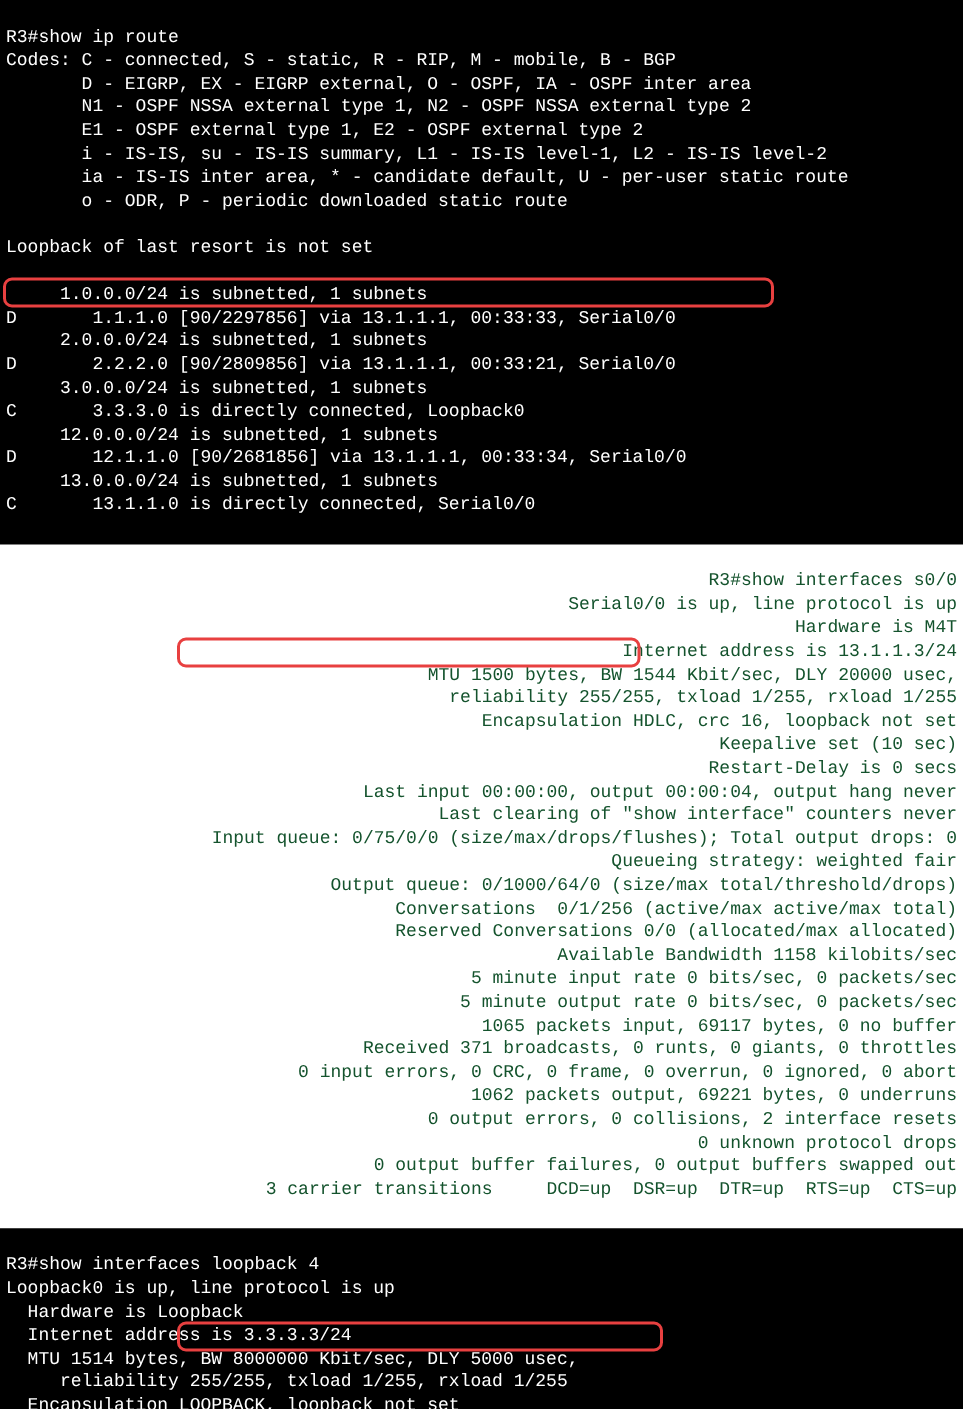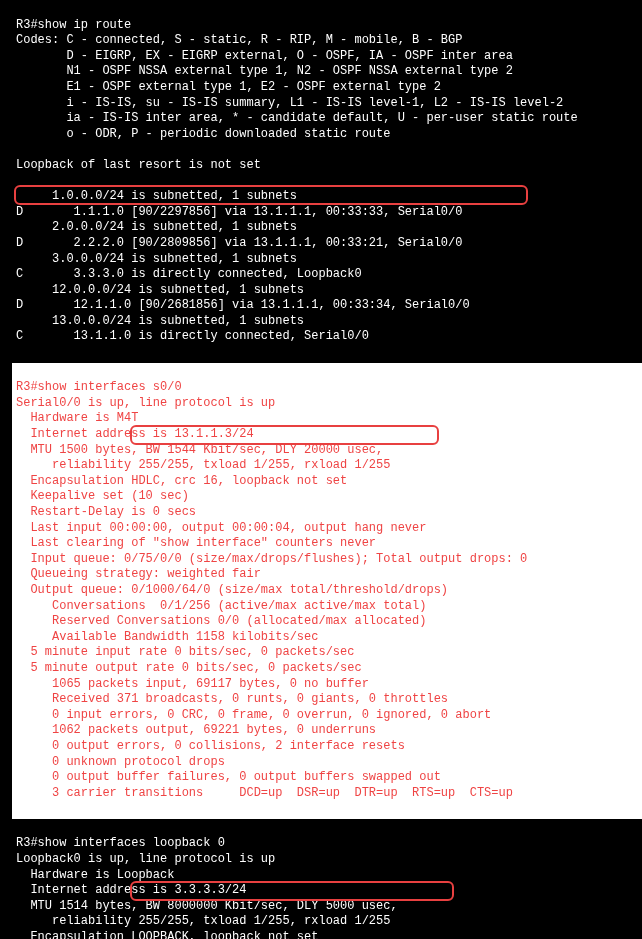--- a/index.html
+++ b/index.html
@@ -11,25 +11,25 @@
       line-height: 1.3;
       color: #fff;
       width: 642px;
     }
     .panel {
       padding: 2px 4px;
       background: #000;
       color: #fff;
       white-space: pre;
       position: relative;
-      margin-left: 12px;
     }
     .panel.light {
       background: #fff;
-      color: #ef4444;
+      color: #14532d;
+      text-align: right;
     }
     .hl-red {
       border: 2px solid #e84040;
       border-radius: 6px;
       position: absolute;
       pointer-events: none;
     }
   </style>
 </head>
 <body>
@@ -84,21 +84,21 @@
      0 input errors, 0 CRC, 0 frame, 0 overrun, 0 ignored, 0 abort
      1062 packets output, 69221 bytes, 0 underruns
      0 output errors, 0 collisions, 2 interface resets
      0 unknown protocol drops
      0 output buffer failures, 0 output buffers swapped out
      3 carrier transitions     DCD=up  DSR=up  DTR=up  RTS=up  CTS=up</span>
 <div class="hl-red" style="left:118px; top:62px; width:305px; height:16px;"></div>
 </div>
 
 <div class="panel">
-<span>R3#show interfaces loopback 0</span>
+<span>R3#show interfaces loopback 4</span>
 <span>Loopback0 is up, line protocol is up
   Hardware is Loopback
   Internet address is 3.3.3.3/24
   MTU 1514 bytes, BW 8000000 Kbit/sec, DLY 5000 usec,
      reliability 255/255, txload 1/255, rxload 1/255
   Encapsulation LOOPBACK, loopback not set
   Last input 00:00:01, output never, output hang never
   Last clearing of "show interface" counters never
   Input queue: 0/75/0/0 (size/max/drops/flushes); Total output drops: 0
   Queueing strategy: fifo

